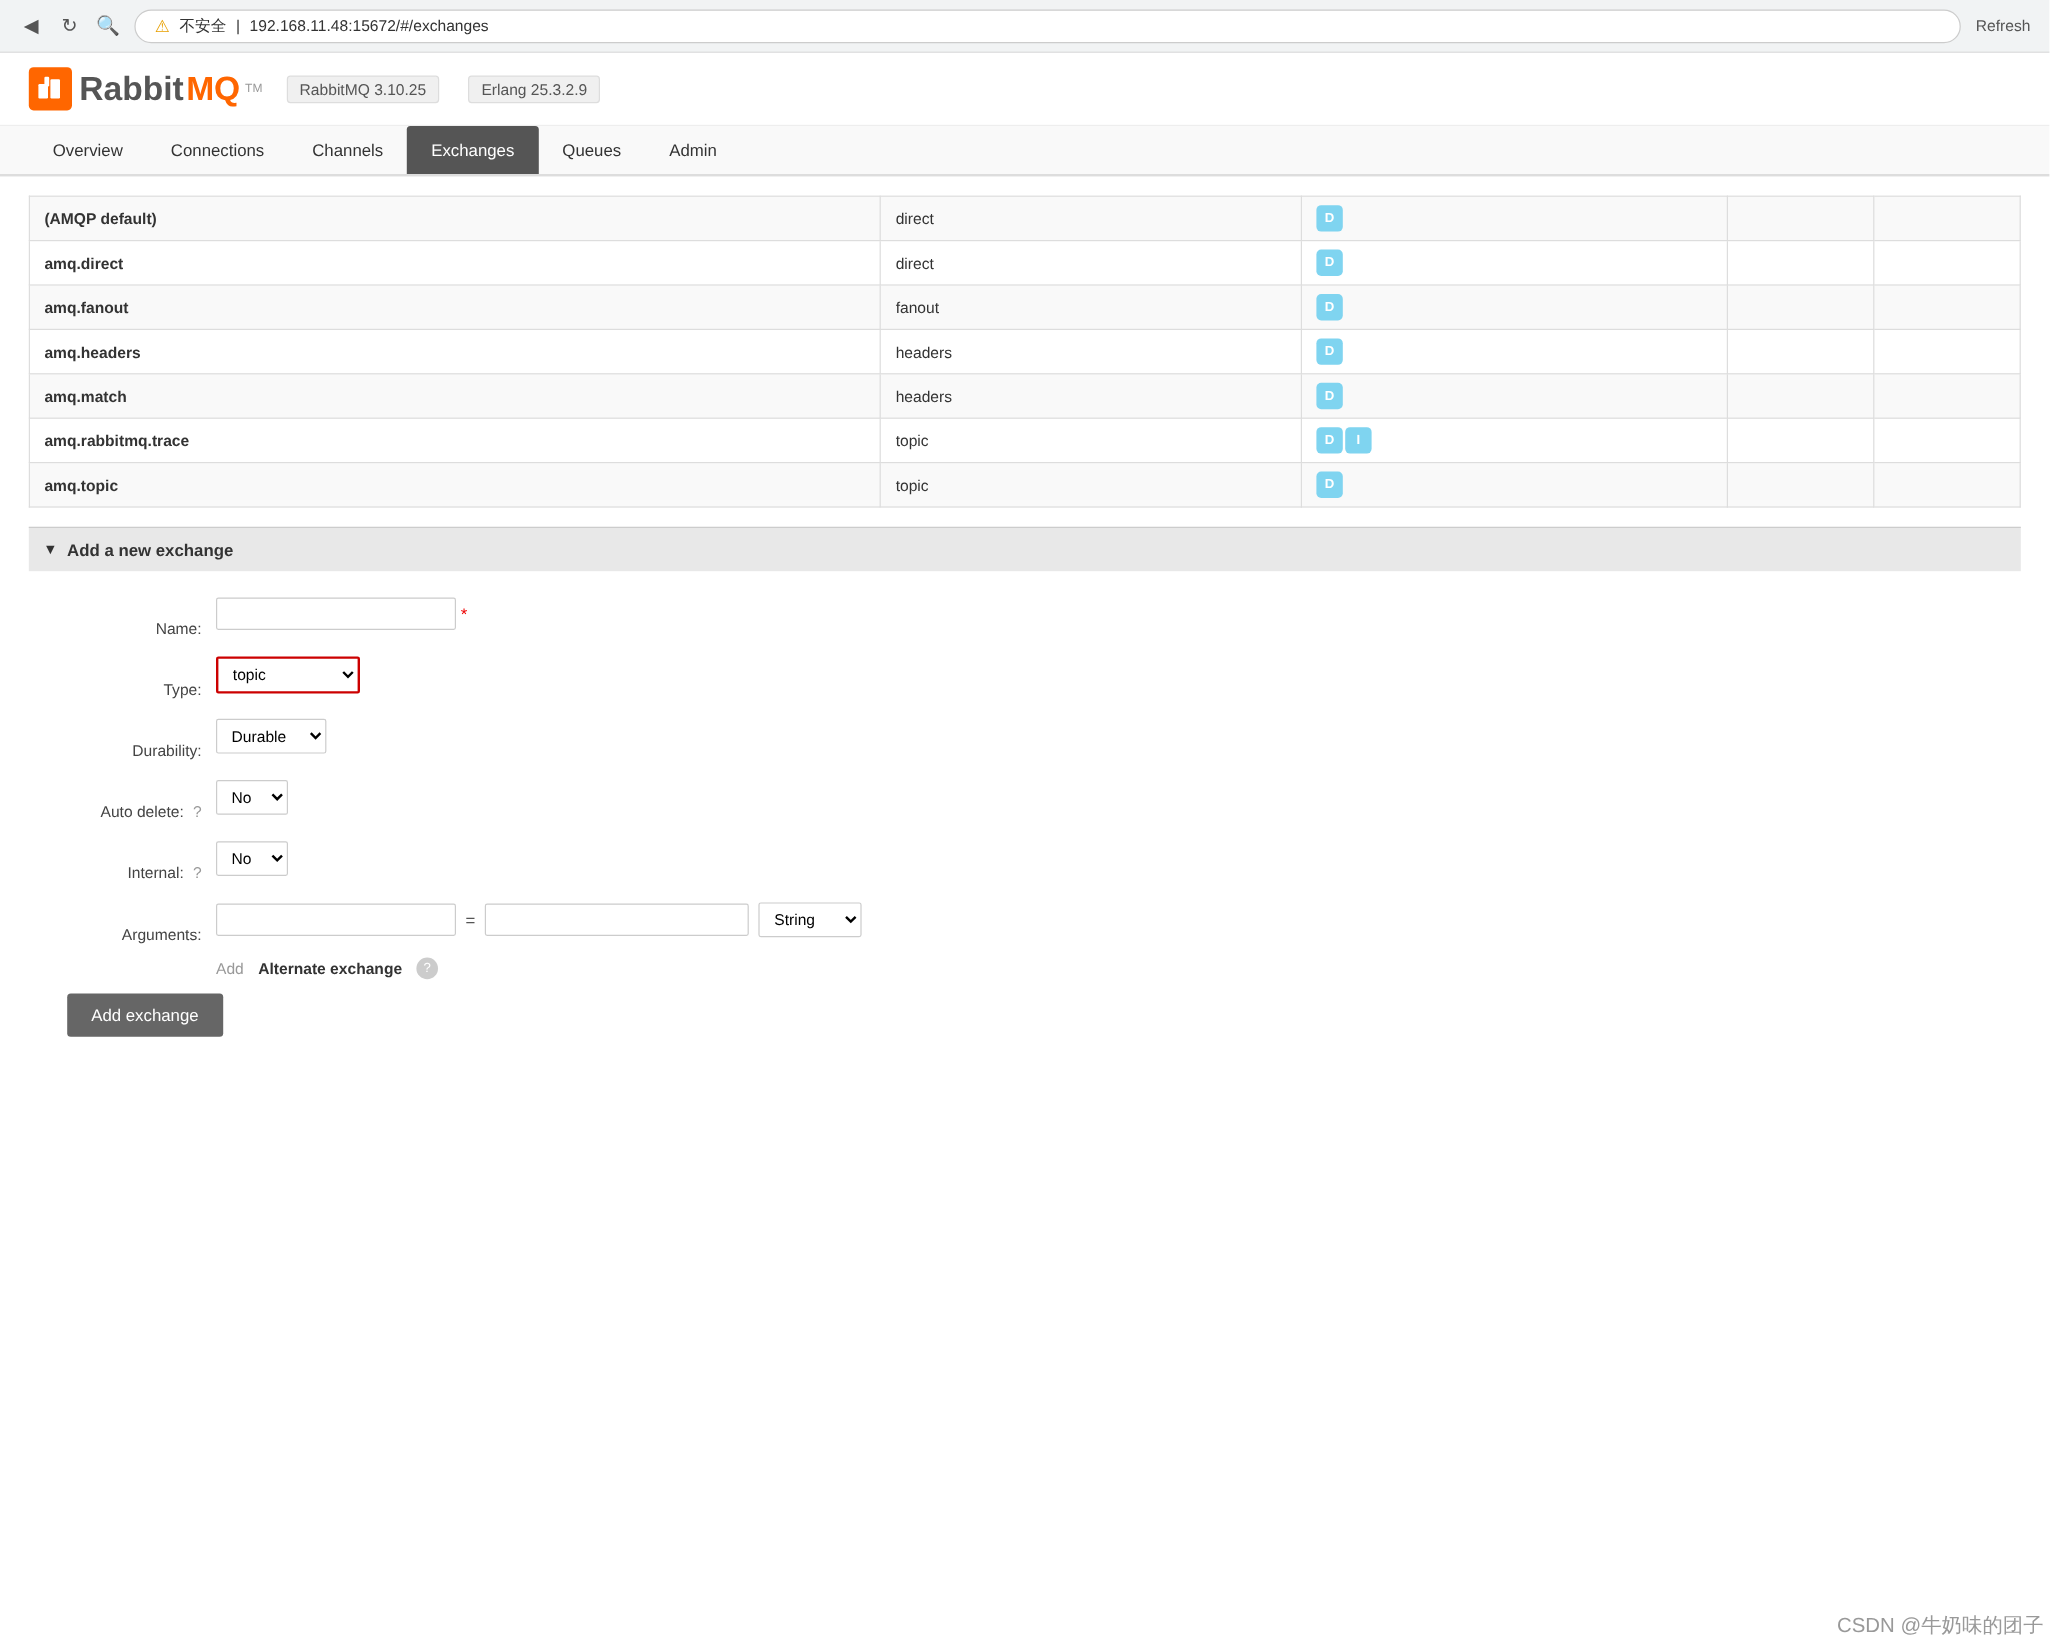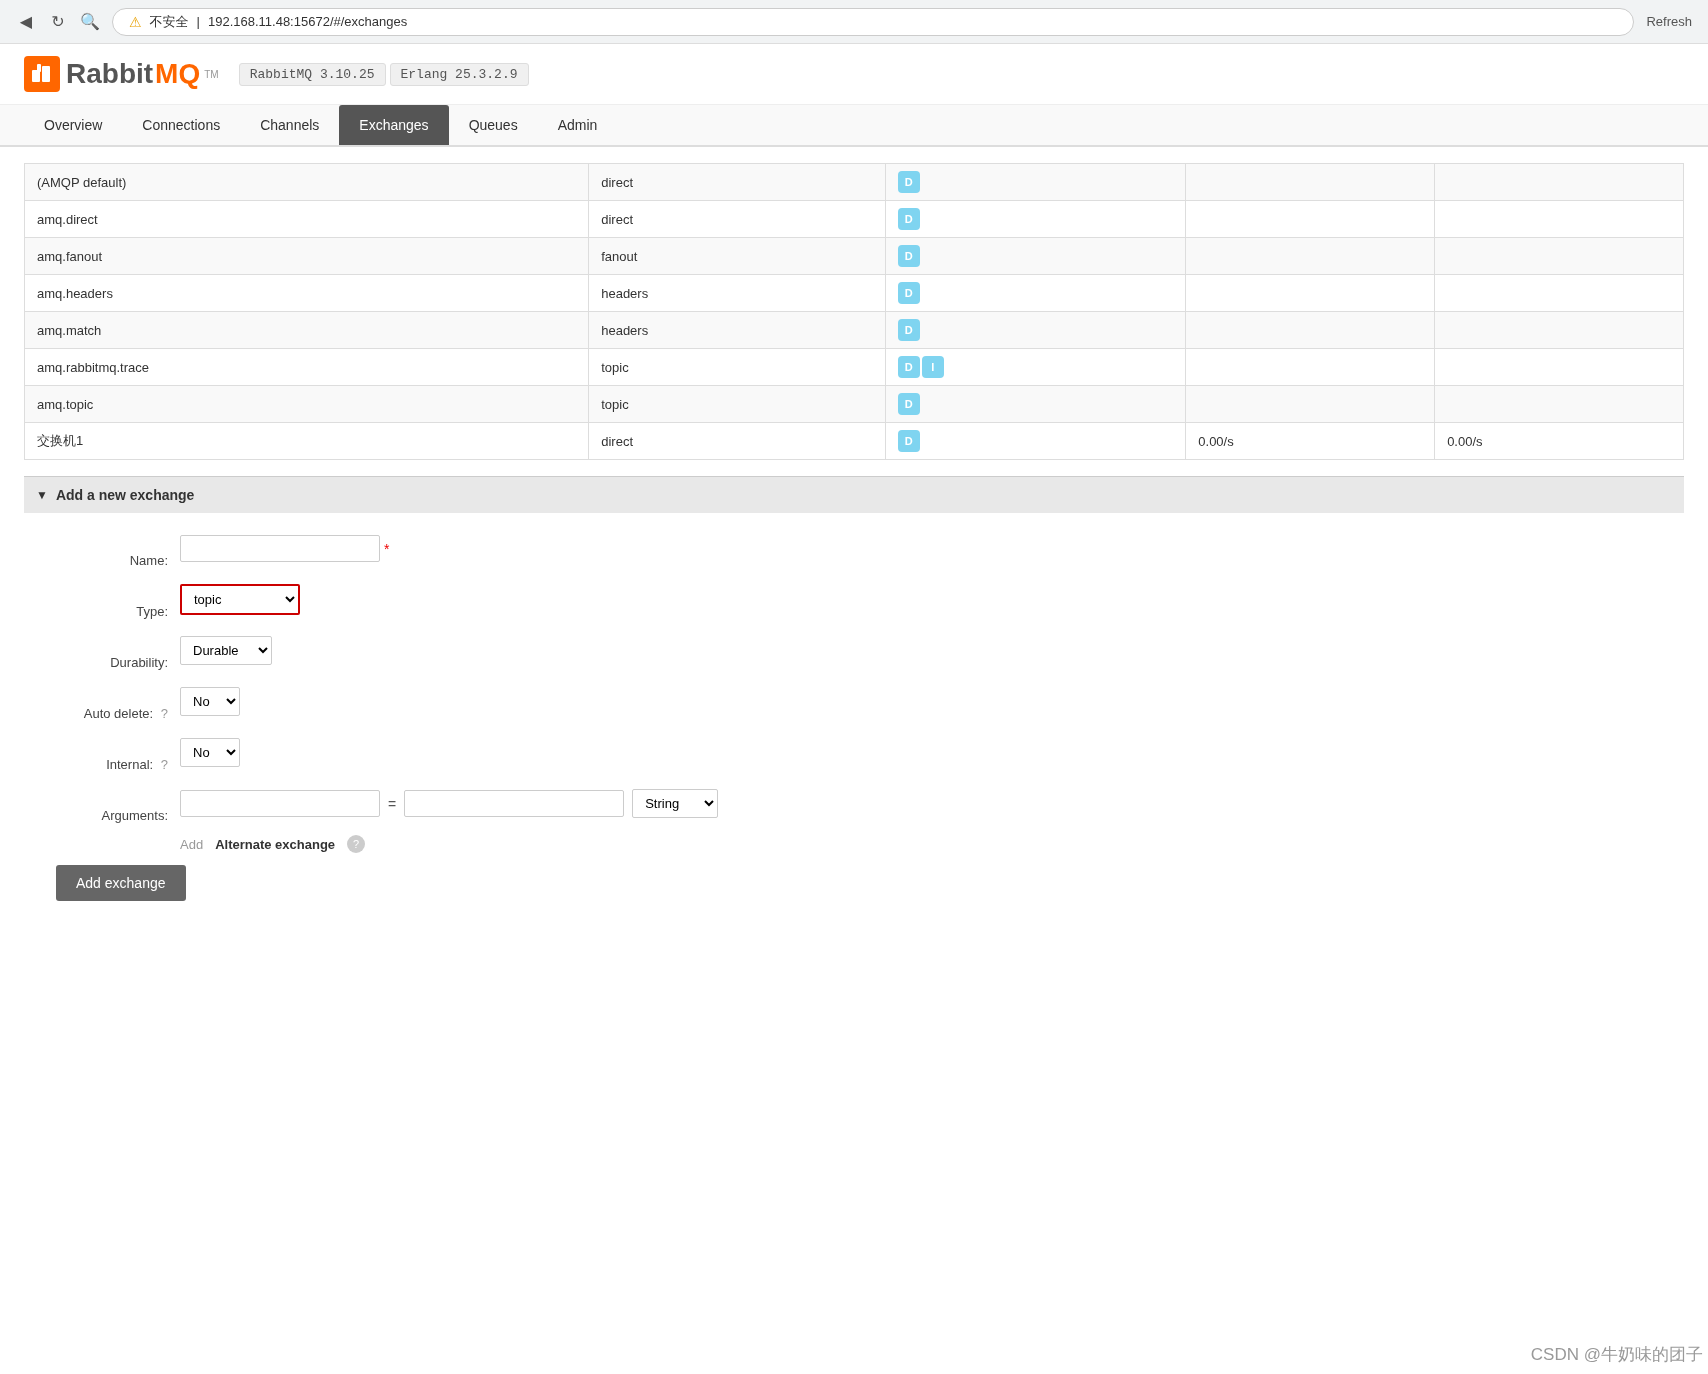--- a/index.html
+++ b/index.html
@@ -83,22 +83,21 @@
       color: #f60;
     }
     .logo-tm {
       font-size: 10px;
       color: #999;
       vertical-align: super;
       margin-left: 2px;
     }
     .version-badges {
       display: flex;
-      gap: 4px;
-      font-family: Liberation Mono, monospace;
+      gap: 24px;
     }
     .badge {
       background: #f0f0f0;
       border: 1px solid #ddd;
       border-radius: 3px;
       padding: 3px 10px;
       font-size: 13px;
       color: #555;
     }
 
@@ -134,21 +133,21 @@
       border-collapse: collapse;
       margin-bottom: 16px;
     }
     .exchange-table td {
       padding: 7px 12px;
       border: 1px solid #ddd;
       font-size: 13px;
     }
     .exchange-table tr:nth-child(odd) td { background: #f9f9f9; }
     .exchange-table tr:nth-child(even) td { background: #fff; }
-    .exchange-table td:first-child { font-weight: normal; }
+    .exchange-table td:first-child { font-weight: bold; }
 
     .tag {
       display: inline-flex;
       align-items: center;
       justify-content: center;
       width: 22px; height: 22px;
       border-radius: 4px;
       font-size: 11px;
       font-weight: bold;
       margin-right: 2px;
@@ -364,27 +363,20 @@
           <td></td>
           <td></td>
         </tr>
         <tr>
           <td>amq.topic</td>
           <td>topic</td>
           <td><span class="tag tag-d">D</span></td>
           <td></td>
           <td></td>
         </tr>
-        <tr>
-          <td>交换机1</td>
-          <td>direct</td>
-          <td><span class="tag tag-d">D</span></td>
-          <td>0.00/s</td>
-          <td>0.00/s</td>
-        </tr>
       </tbody>
   </table>
 
   <div class="section-header">
     <span class="chevron">▼</span>
     <span>Add a new exchange</span>
   </div>
 
   <div class="form-section">
 

